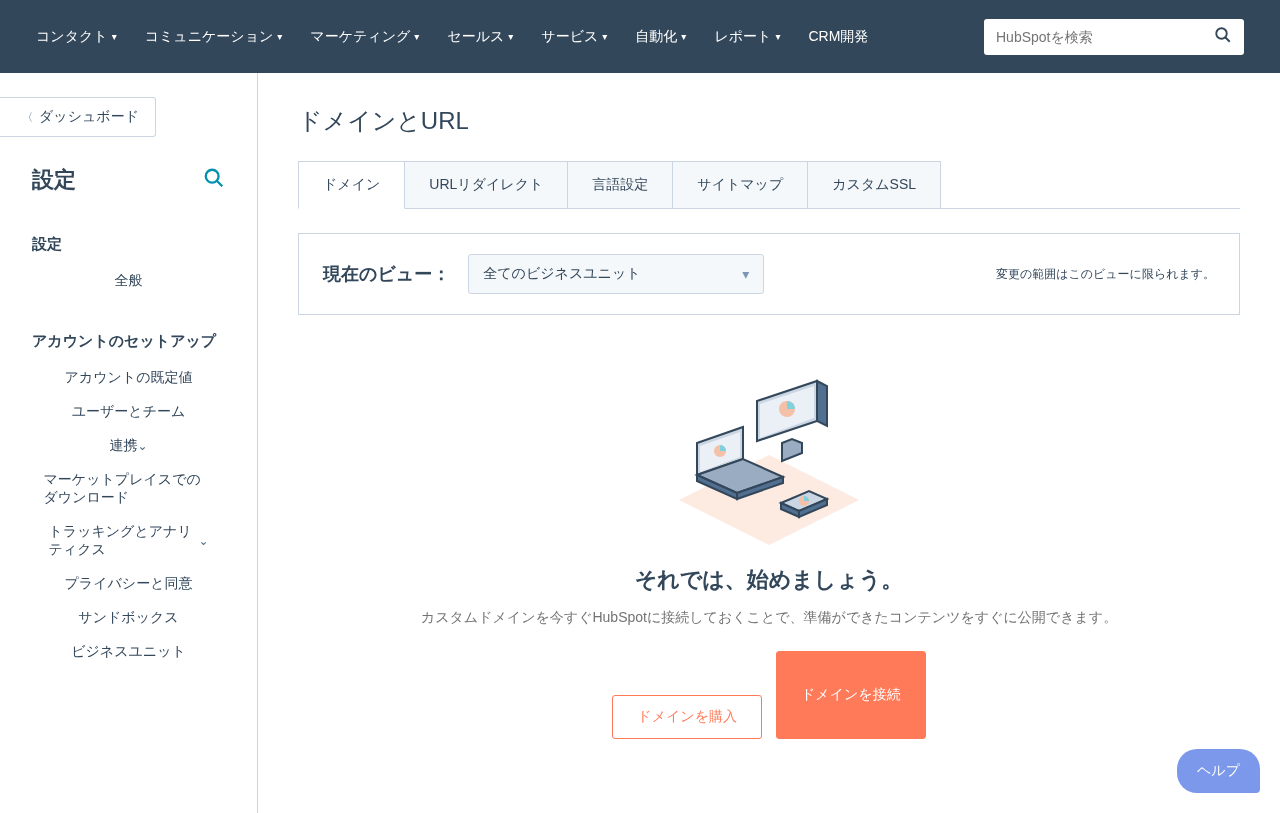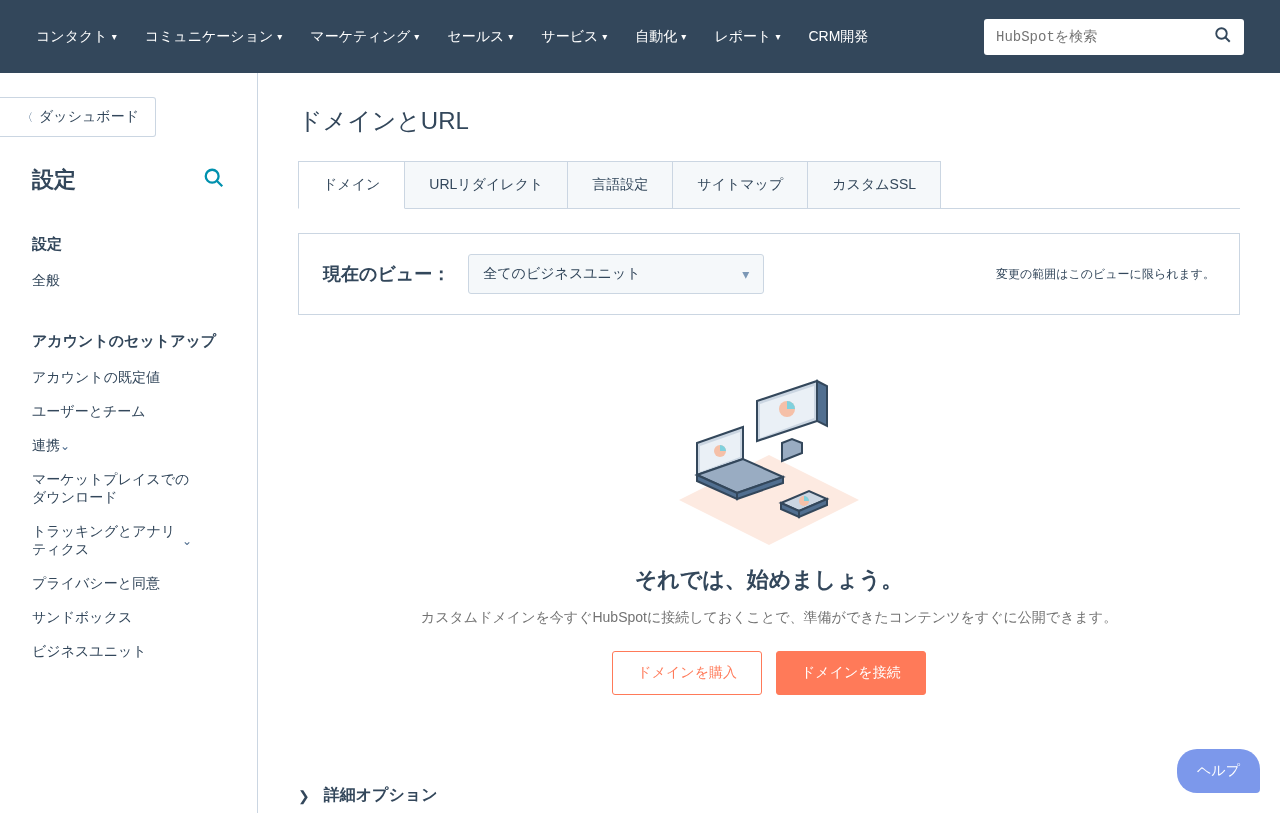--- a/index.html
+++ b/index.html
@@ -4,35 +4,35 @@
   <style>
     * { margin: 0; padding: 0; box-sizing: border-box; }
     body { font-family: -apple-system, BlinkMacSystemFont, "Segoe UI", Helvetica, Arial, sans-serif; background: #fff; color: #33475b; }
     
     
     .topnav { background: #33475b; height: 73px; display: flex; align-items: center; padding: 0 36px; }
     .nav-left { display: flex; gap: 28px; flex: 1; }
     .nav-item { color: #fff; font-size: 14px; display: flex; align-items: center; gap: 4px; cursor: pointer; }
     .nav-item .caret { font-size: 10px; }
     .search-box { background: #fff; border-radius: 3px; display: flex; align-items: center; padding: 0 12px; width: 260px; height: 36px; }
-    .search-box input { border: none; outline: none; flex: 1; font-size: 14px; font-family: Liberation Mono, monospace; }
+    .search-box input { border: none; outline: none; flex: 1; font-size: 14px; }
     .search-box .icon { color: #33475b; }
     
     
     .container { display: flex; min-height: calc(100vh - 59px); }
     
     
     .sidebar { width: 258px; border-right: 1px solid #cbd6e2; padding: 24px 0 24px 0; background: #fff; }
     .back-btn { border: 1px solid #cbd6e2; border-left: none; border-radius: 0 3px 3px 0; padding: 10px 16px 10px 22px; display: inline-flex; align-items: center; gap: 6px; font-size: 14px; color: #33475b; cursor: pointer; margin-bottom: 28px; }
     .back-btn .chev { font-size: 11px; color: #516f90; }
     .settings-header { display: flex; align-items: center; justify-content: space-between; padding: 0 32px 24px 32px; }
     .settings-header h2 { font-size: 22px; font-weight: 600; }
     .settings-header .icon { color: #0091ae; font-size: 20px; }
     .section-title { font-weight: 700; font-size: 15px; padding: 16px 32px 10px; color: #33475b; }
-    .side-item { padding: 8px 32px; font-size: 14px; color: #33475b; cursor: pointer; display: flex; align-items: center; justify-content: flex-start; }
+    .side-item { padding: 8px 32px; font-size: 14px; color: #33475b; cursor: pointer; display: flex; align-items: center; justify-content: center; }
     .side-item .chev { color: #516f90; font-size: 12px; }
     
     
     .main { flex: 1; padding: 32px 40px; position: relative; }
     .page-title { font-size: 24px; font-weight: 500; margin-bottom: 24px; }
     
     
     .tabs { display: flex; border-bottom: 1px solid #cbd6e2; margin-bottom: 24px; }
     .tab { padding: 14px 24px; border: 1px solid #cbd6e2; border-bottom: none; background: #f5f8fa; font-size: 14px; cursor: pointer; margin-right: -1px; }
     .tab.active { background: #fff; border-bottom: 1px solid #fff; margin-bottom: -1px; font-weight: 500; }
@@ -44,21 +44,21 @@
     .select .caret { color: #7c98b6; }
     .view-note { margin-left: auto; font-size: 12px; }
     
     
     .empty { text-align: center; max-width: 720px; margin: 0 auto 90px; }
     .illus { width: 200px; height: 170px; margin: 0 auto 20px; position: relative; }
     .empty h3 { font-size: 22px; font-weight: 600; margin-bottom: 14px; }
     .empty p { font-size: 14px; color: #737373; margin-bottom: 24px; }
     .btns { display: flex; gap: 14px; justify-content: center; }
     .btn { padding: 12px 24px; border-radius: 3px; font-size: 14px; cursor: pointer; border: 1px solid; }
-    .btn-outline { background: #fff; border-color: #ff7a59; color: #ff7a59; }
+    .btn-outline { background: #fff; border-color: #ff7a59; color: #ff7a59; margin-top: 44px; }
     .btn-primary { background: #ff7a59; border-color: #ff7a59; color: #fff; }
     
     
     .details { display: flex; align-items: center; gap: 14px; cursor: pointer; }
     .details .chev { color: #33475b; font-size: 14px; }
     .details span:last-child { font-size: 16px; font-weight: 600; }
     
     
     .help { position: fixed; bottom: 20px; right: 20px; background: #7c98eb; color: #fff; padding: 13px 20px; border-radius: 20px 20px 4px 20px; font-size: 14px; cursor: pointer; }
   </style>

